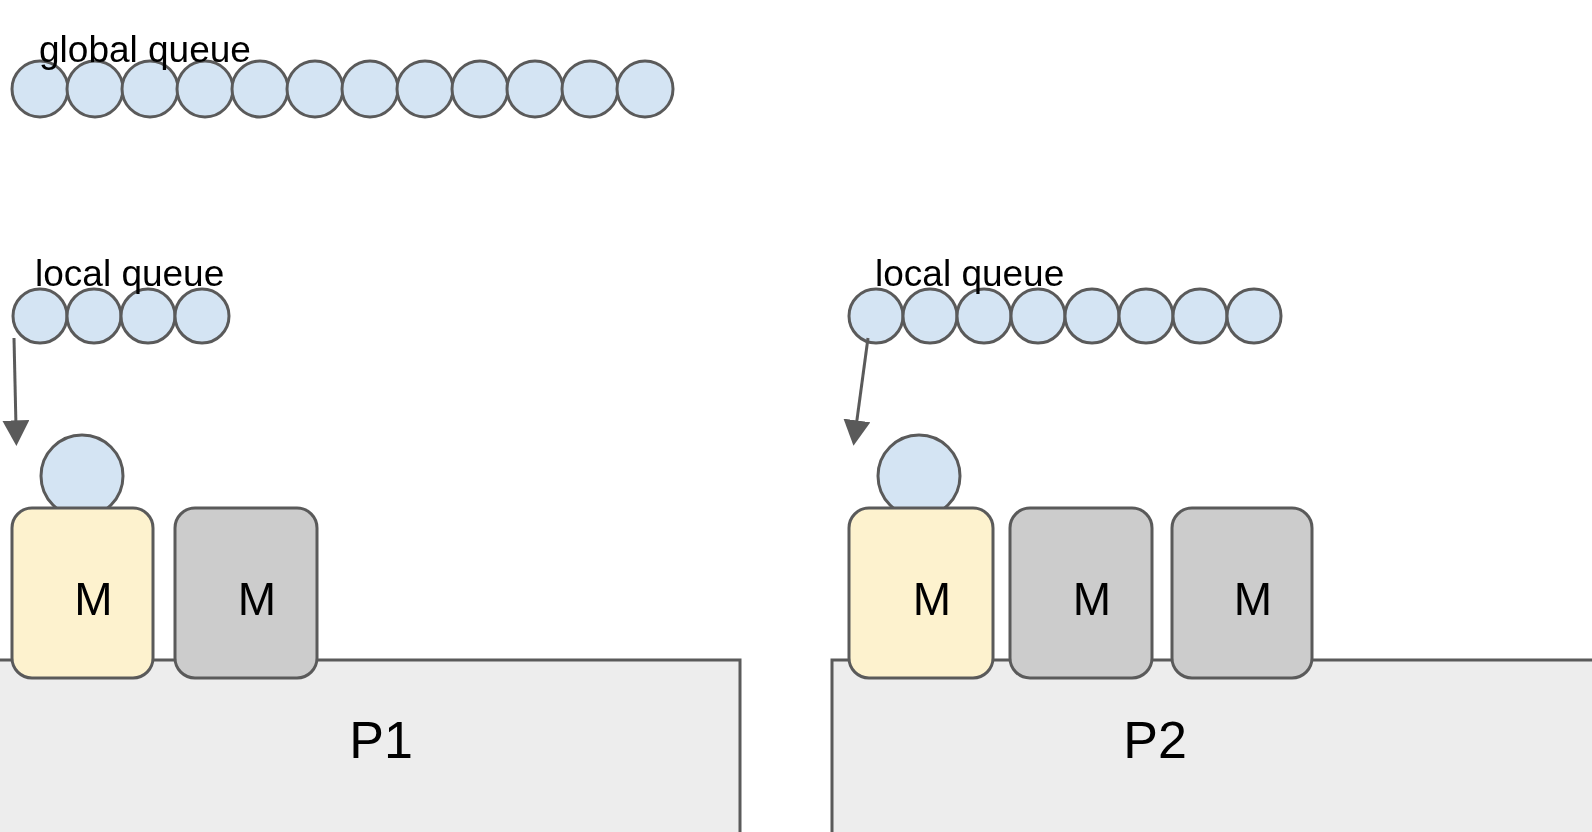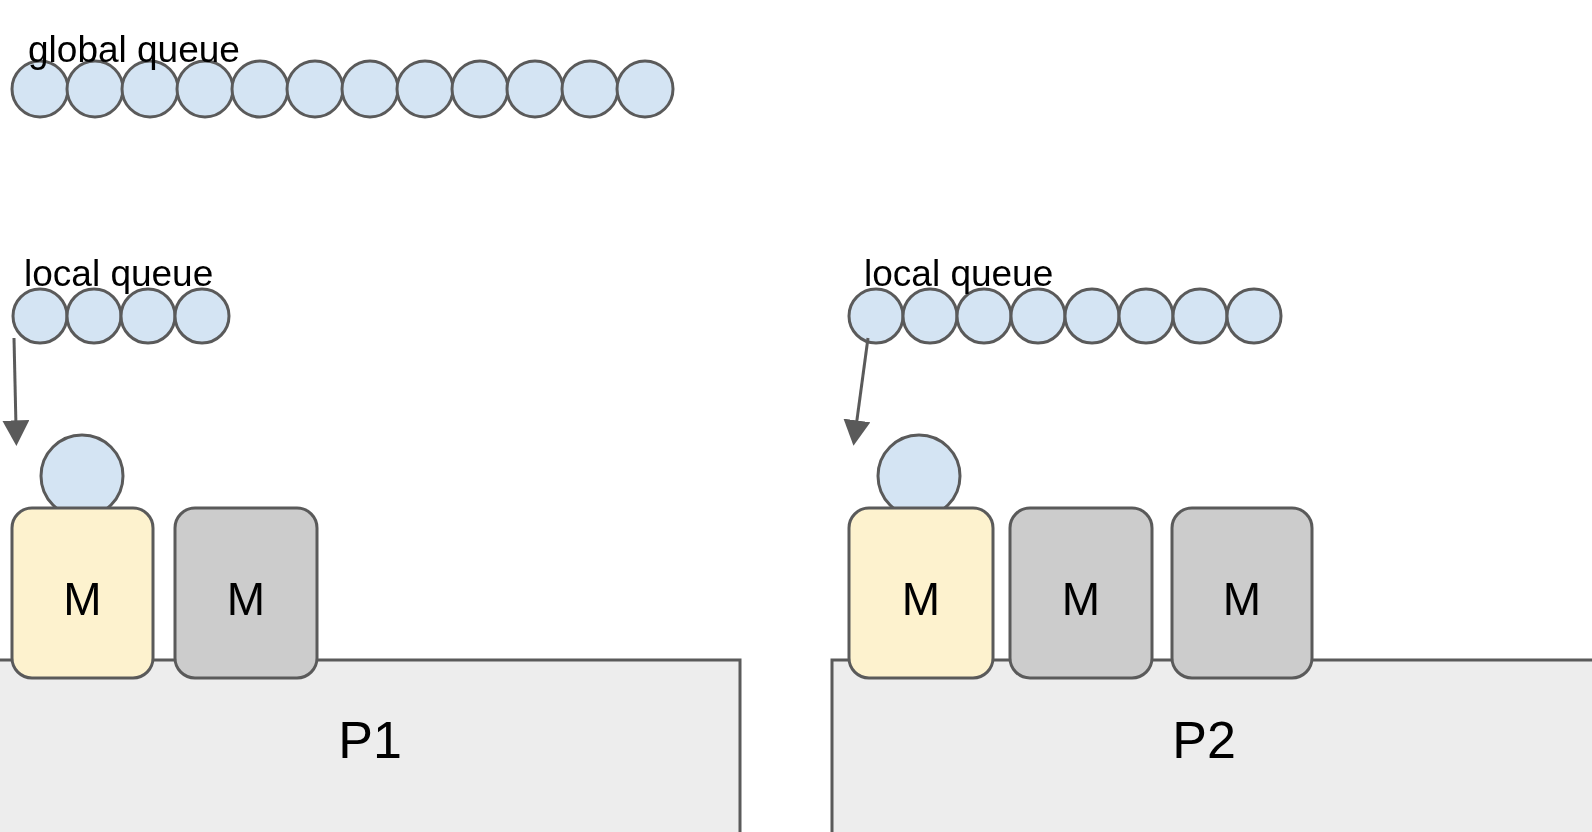--- a/index.html
+++ b/index.html
@@ -27,20 +27,21 @@
     height: 832px;
     display: block;
   }
   .diagram-label {
     position: absolute;
     color: #000000;
     font-family: "Liberation Sans", sans-serif;
     white-space: nowrap;
     line-height: 1;
     user-select: none;
+    margin-left: 11px;
   }
   .queue-label {
     font-size: 37px;
   }
   .proc-label {
     font-size: 52px;
   }
   .m-label {
     font-size: 46px;
   }
@@ -99,15 +100,15 @@
   <div id="label-layer">
       <div class="diagram-label queue-label" style="left: 28px; top: 31px;">global queue</div>
       <div class="diagram-label queue-label" style="left: 24px; top: 255px;">local queue</div>
       <div class="diagram-label m-label centered" style="left: 82.5px; top: 599px;">M</div>
       <div class="diagram-label m-label centered" style="left: 246px; top: 599px;">M</div>
       <div class="diagram-label proc-label centered" style="left: 370px; top: 740px;">P1</div>
       <div class="diagram-label queue-label" style="left: 864px; top: 255px;">local queue</div>
       <div class="diagram-label m-label centered" style="left: 921px; top: 599px;">M</div>
       <div class="diagram-label m-label centered" style="left: 1081px; top: 599px;">M</div>
       <div class="diagram-label m-label centered" style="left: 1242px; top: 599px;">M</div>
-      <div class="diagram-label proc-label centered" style="left: 1204px; top: 740px;">P2</div>
+      <div class="diagram-label proc-label centered" style="left: 1144px; top: 740px;">P2</div>
     </div>
 </div>
 
 </body></html>

